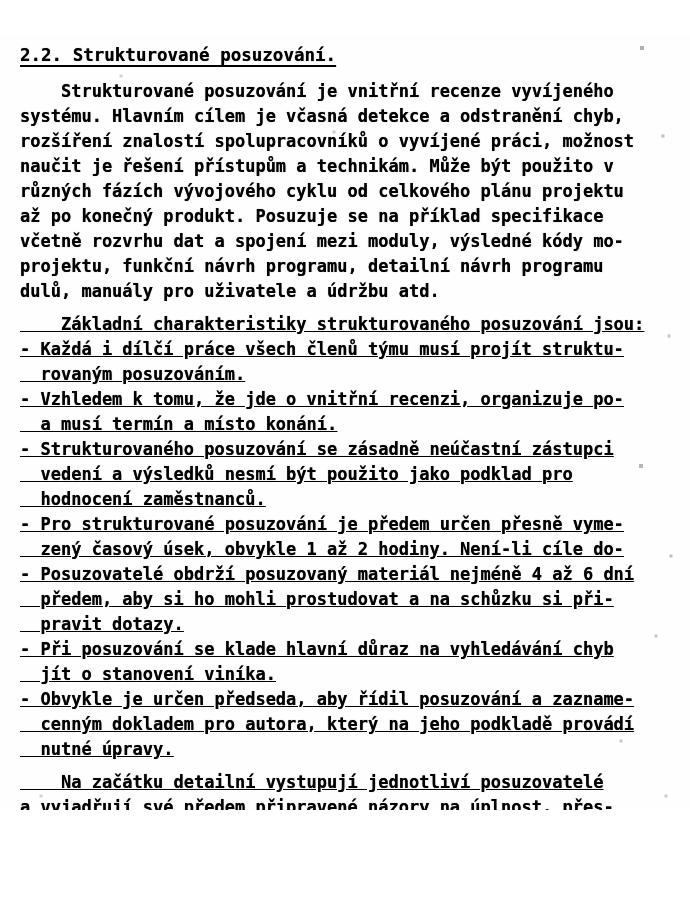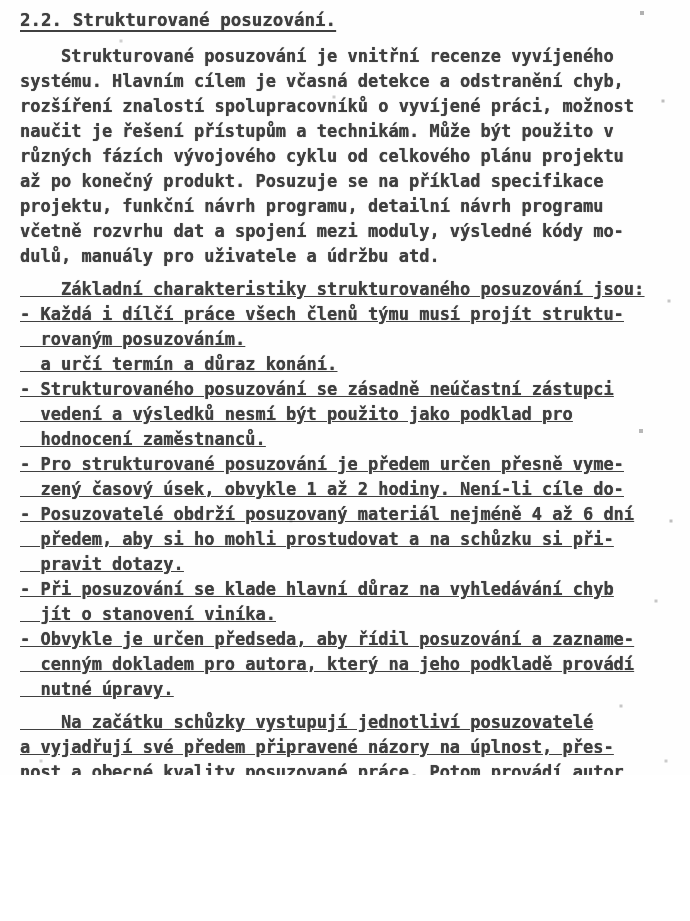--- a/index.html
+++ b/index.html
@@ -12,22 +12,23 @@
     width: 690px;
     height: 775px;
     box-sizing: border-box;
     background: #fefefe;
     padding: 8px 18px 0 20px;
     overflow: hidden;
     font-family: "DejaVu Sans Mono", "Liberation Mono", monospace;
     font-weight: bold;
     font-size: 17px;
     line-height: 25px;
-    color: #404040;
+    color: #000000;
     text-shadow: 0 0 0.7px rgba(10,10,10,0.8);
+    margin-top: 35px;
   }
   .heading {
     margin: 0 0 11px 0;
     font-size: 17.5px;
     line-height: 25px;
     font-weight: bold;
     display: inline-block;
     text-decoration: underline;
     text-decoration-thickness: 2px;
     text-underline-offset: 4px;
@@ -73,35 +74,36 @@
     <h1 class="heading">2.2. Strukturované posuzování.</h1>
   </div>
 
   <div class="para">
     <div class="ln">    Strukturované posuzování je vnitřní recenze vyvíjeného</div>
     <div class="ln">systému. Hlavním cílem je včasná detekce a odstranění chyb,</div>
     <div class="ln">rozšíření znalostí spolupracovníků o vyvíjené práci, možnost</div>
     <div class="ln">naučit je řešení přístupům a technikám. Může být použito v</div>
     <div class="ln">různých fázích vývojového cyklu od celkového plánu projektu</div>
     <div class="ln">až po konečný produkt. Posuzuje se na příklad specifikace</div>
+    <div class="ln">včetně rozvrhu dat a spojení mezi moduly, výsledné kódy mo-</div>
     <div class="ln">projektu, funkční návrh programu, detailní návrh programu</div>
-    <div class="ln">včetně rozvrhu dat a spojení mezi moduly, výsledné kódy mo-</div>
     <div class="ln">dulů, manuály pro uživatele a údržbu atd.</div>
   </div>
 
   <div class="para gap">
     <div class="ln">    Základní charakteristiky strukturovaného posuzování jsou:</div>
 
     <div>
       <div class="ln">- Každá i dílčí práce všech členů týmu musí projít struktu-</div>
       <div class="ln">  rovaným posuzováním.</div>
     </div>
 
     <div>
-      <div class="ln">  a určí termín a důraz konání.</div>
+      <div class="ln">- Vzhledem k tomu, že jde o vnitřní recenzi, organizuje po-</div>
+      <div class="ln">  a musí termín a místo konání.</div>
     </div>
 
     <div>
       <div class="ln">- Strukturovaného posuzování se zásadně neúčastní zástupci</div>
       <div class="ln">  vedení a výsledků nesmí být použito jako podklad pro</div>
       <div class="ln">  hodnocení zaměstnanců.</div>
     </div>
 
     <div>
       <div class="ln">- Pro strukturované posuzování je předem určen přesně vyme-</div>
@@ -120,17 +122,17 @@
     </div>
 
     <div>
       <div class="ln">- Obvykle je určen předseda, aby řídil posuzování a zazname-</div>
       <div class="ln">  cenným dokladem pro autora, který na jeho podkladě provádí</div>
       <div class="ln">  nutné úpravy.</div>
     </div>
   </div>
 
   <div class="para gap">
-    <div class="ln">    Na začátku schůzky vystupují jednotliví posuzovatelé</div>
+    <div class="ln">    Na začátku detailní vystupují jednotliví posuzovatelé</div>
     <div class="ln">a vyjadřují své předem připravené názory na úplnost, přes-</div>
     <div class="ln">nost a obecné kvality posuzované práce. Potom provádí autor</div>
   </div>
 </div>
 
 </body></html>

